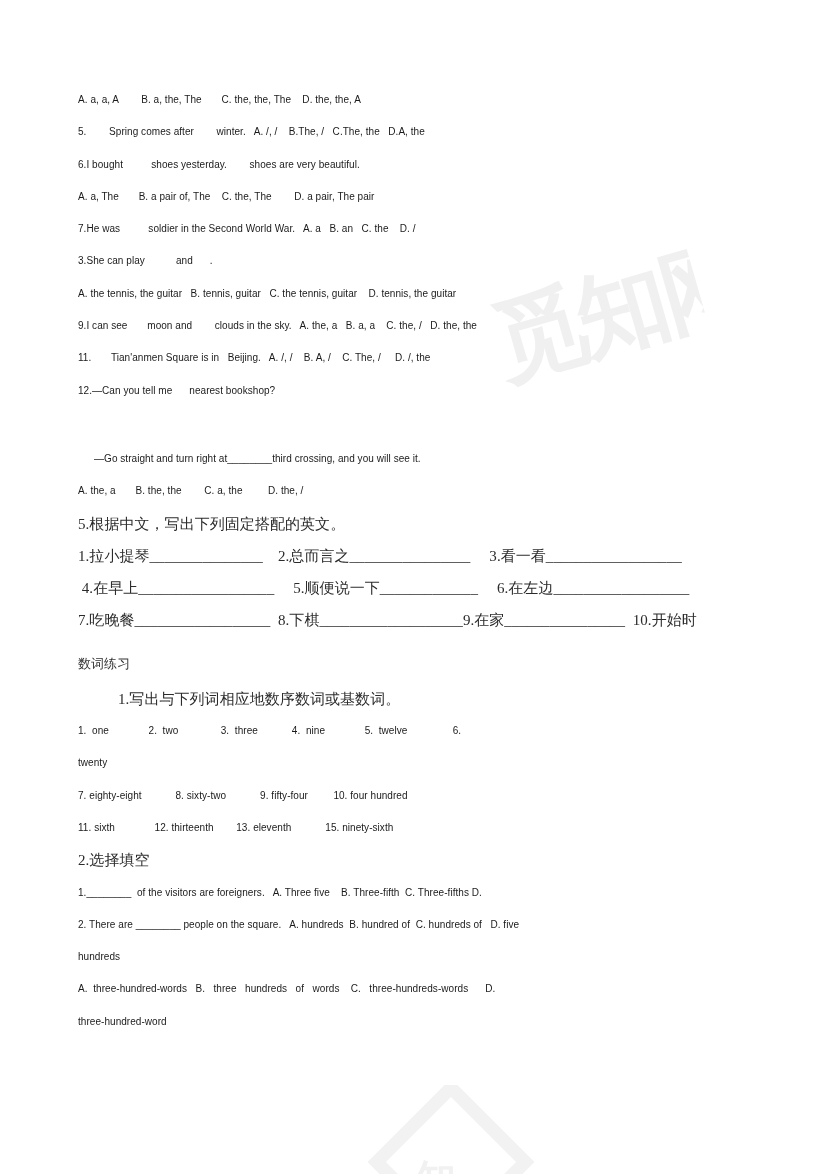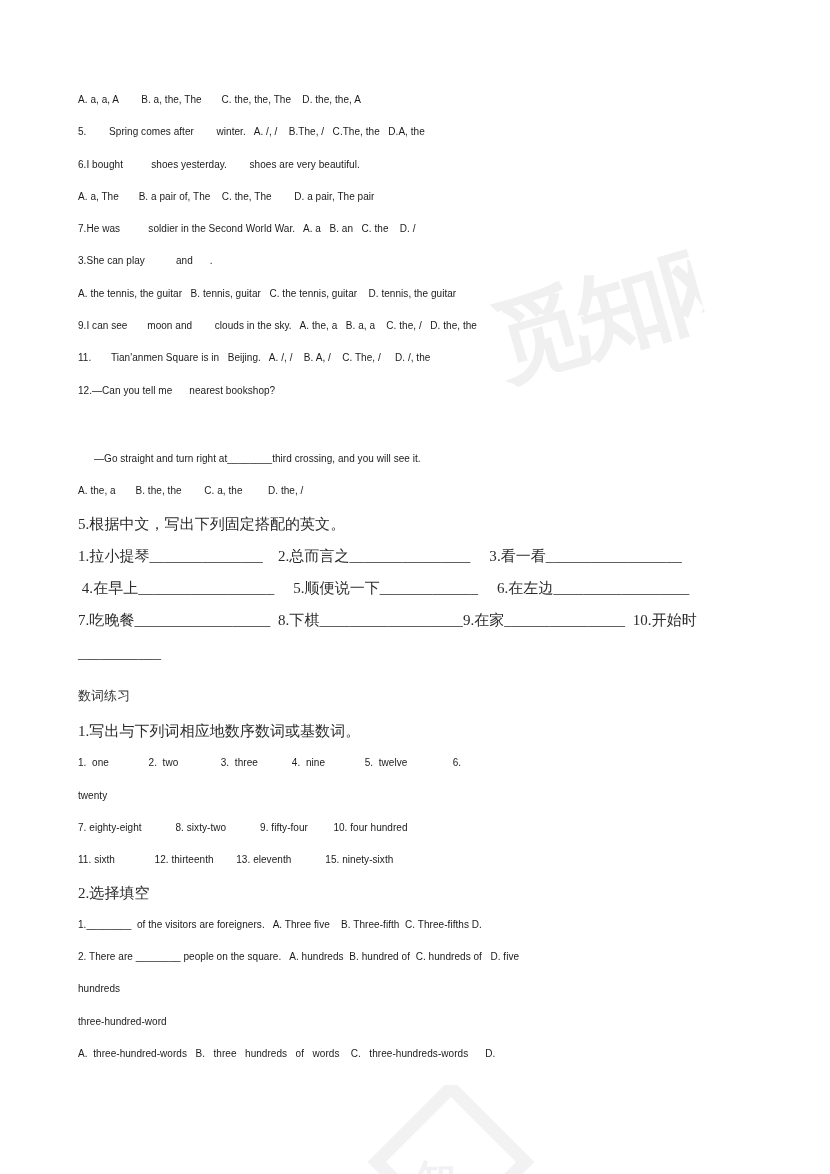--- a/index.html
+++ b/index.html
@@ -103,21 +103,21 @@
   .cn-small {
     font-family: "Liberation Serif", "DejaVu Serif", serif;
     font-size: 13px;
     line-height: 30px;
     color: #333333;
   }
   .indent-md { padding-left: 16px; margin-top: 36px; }
 
   
   #blk-numerals-title { margin-top: 12px; }
-  #blk-numerals-q1    { margin-top: 4px; }
+  #blk-numerals-q1    { margin-top: 4px; margin-left: 40px; }
 </style>
 </head>
 <body>
 
 <div id="page">
 
   <div class="watermark" id="wm-top">觅知网</div>
 
   <div class="watermark" id="wm-bottom">
     <div class="diamond"></div>
@@ -151,21 +151,20 @@
     <div class="ln">A. the, a       B. the, the        C. a, the         D. the, /</div>
 
     <div class="ln cn">5.根据中文，写出下列固定搭配的英文。</div>
 
     <div class="ln cn">1.拉小提琴_______________    2.总而言之________________     3.看一看__________________</div>
 
     <div class="ln cn"> 4.在早上__________________     5.顺便说一下_____________     6.在左边__________________</div>
 
     <div class="ln cn">7.吃晚餐__________________  8.下棋___________________9.在家________________  10.开始时</div>
 
-    <div class="ln cn">___________</div>
 
     <div class="ln cn-small" id="blk-numerals-title">数词练习</div>
 
     <div class="ln cn" id="blk-numerals-q1">1.写出与下列词相应地数序数词或基数词。</div>
 
     <div class="ln">1.  one              2.  two               3.  three            4.  nine              5.  twelve                6.</div>
 
     <div class="ln">twenty</div>
 
     <div class="ln">7. eighty-eight            8. sixty-two            9. fifty-four         10. four hundred</div>
@@ -175,18 +174,18 @@
     <div class="ln cn">2.选择填空</div>
 
     <div class="ln">1.________  of the visitors are foreigners.   A. Three five    B. Three-fifth  C. Three-fifths D.</div>
 
 
     <div class="ln">2. There are ________ people on the square.   A. hundreds  B. hundred of  C. hundreds of   D. five</div>
 
     <div class="ln">hundreds</div>
 
 
+    <div class="ln">A.  three-hundred-words   B.   three   hundreds   of   words    C.   three-hundreds-words      D.</div>
+
     <div class="ln">three-hundred-word</div>
-
-    <div class="ln">A.  three-hundred-words   B.   three   hundreds   of   words    C.   three-hundreds-words      D.</div>
 
   </div>
 </div>
 
 </body></html>

